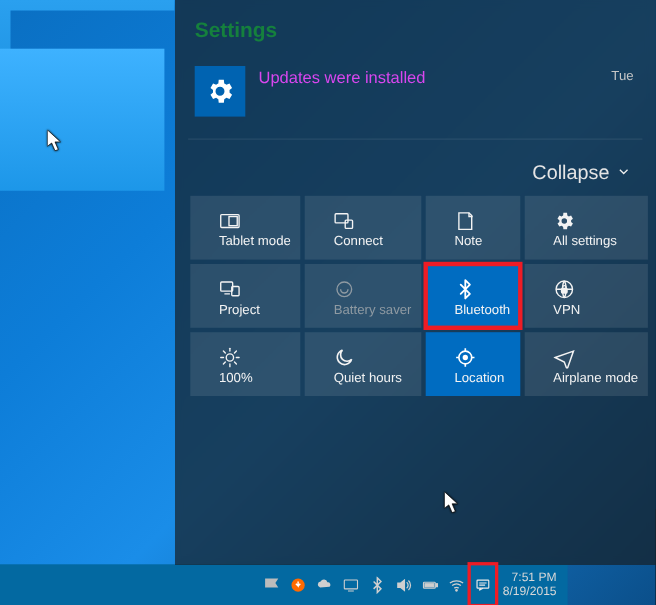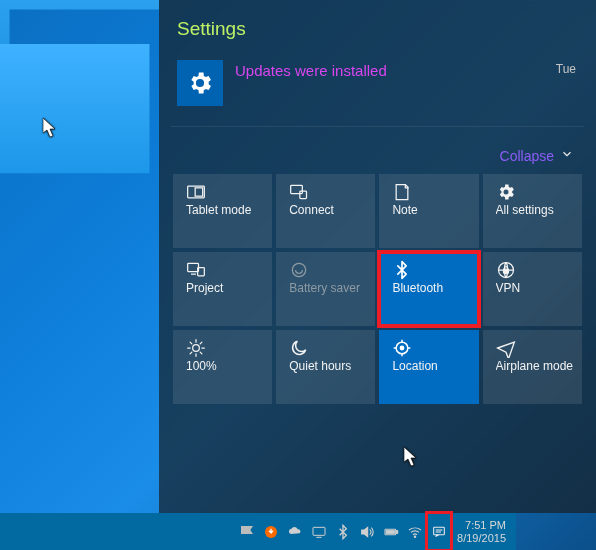--- a/index.html
+++ b/index.html
@@ -1,30 +1,30 @@
 <!DOCTYPE html>
 <html><head>
 <meta charset="utf-8">
 <style>
 *{box-sizing:border-box;margin:0;padding:0;font-family:"Segoe UI",Arial,sans-serif;-webkit-font-smoothing:antialiased}
 html,body{width:596px;height:550px;overflow:hidden;background:#000}
 .desktop{position:absolute;inset:0;background:linear-gradient(135deg,#0a6fc2 0%,#0d7dd8 30%,#1a8de8 55%,#0b4f8a 100%)}
 .cursor-1{position:absolute;left:43px;top:118px;color:#fff;font-size:18px;pointer-events:none;filter:drop-shadow(0 0 1px #000)}
 .cursor-2{position:absolute;left:404px;top:447px;color:#fff;font-size:18px;pointer-events:none;filter:drop-shadow(0 0 1px #000)}
 .panel{position:absolute;left:159px;top:0;width:437px;height:513px;background:rgba(22,33,42,.72);backdrop-filter:blur(4px);color:#e8e8e8;padding:16px 12px 8px 12px}
-.title{font-size:19px;font-weight:400;margin:2px 6px 14px 6px;color:#bef264}
+.title{font-size:19px;font-weight:700;margin:2px 6px 14px 6px;color:#15803d}
 .notif{display:flex;align-items:flex-start;gap:12px;padding:6px 6px 20px 6px;border-bottom:1px solid rgba(255,255,255,.08);position:relative}
 .notif-icon{width:46px;height:46px;background:#0063b1;display:flex;align-items:center;justify-content:center;flex:0 0 46px}
 .notif-icon svg{width:28px;height:28px;fill:#fff}
 .notif-text{font-size:15px;color:#d946ef;padding-top:2px}
 .notif-time{position:absolute;right:8px;top:8px;font-size:12px;color:#c6c6c6}
-.collapse{display:flex;justify-content:flex-end;align-items:center;gap:6px;padding:20px 10px 10px 0;font-size:14px;color:#8b5cf6;cursor:pointer}
+.collapse{display:flex;justify-content:flex-end;align-items:center;gap:6px;padding:20px 10px 10px 0;font-size:18px;color:#e5e5e5;cursor:pointer}
 .chev{display:inline-block}
 .grid{display:grid;grid-template-columns:repeat(4,1fr);gap:4px;padding:0 2px}
-.tile{height:74px;background:rgba(255,255,255,.10);padding:7px 9px 6px 13px;display:flex;flex-direction:column;justify-content:flex-start;cursor:pointer;position:relative;color:#f3f3f3}
+.tile{height:58px;background:rgba(255,255,255,.10);padding:7px 9px 6px 26px;display:flex;flex-direction:column;justify-content:center;cursor:pointer;position:relative;color:#f3f3f3}
 .tile.on{background:#006cc1}
 .tile.dim{color:#8f9aa2}
 .tile .ic{height:22px;display:flex;align-items:center}
 .tile .ic svg{width:20px;height:20px;display:block}
 .tile .lbl{font-size:12px;white-space:nowrap;overflow:hidden}
 .hl{outline:4px solid #ee1c25;outline-offset:-2px}
 .taskbar{position:absolute;left:0;bottom:0;width:516px;height:37px;background:#0369a1;display:flex;align-items:center;color:#d8d8d8}
 .tray{margin-left:auto;display:flex;align-items:center;height:100%}
 .tray-i{width:24px;height:37px;display:flex;align-items:center;justify-content:center;color:#d8d8d8;cursor:pointer}
 .tray-i svg{width:16px;height:16px}

